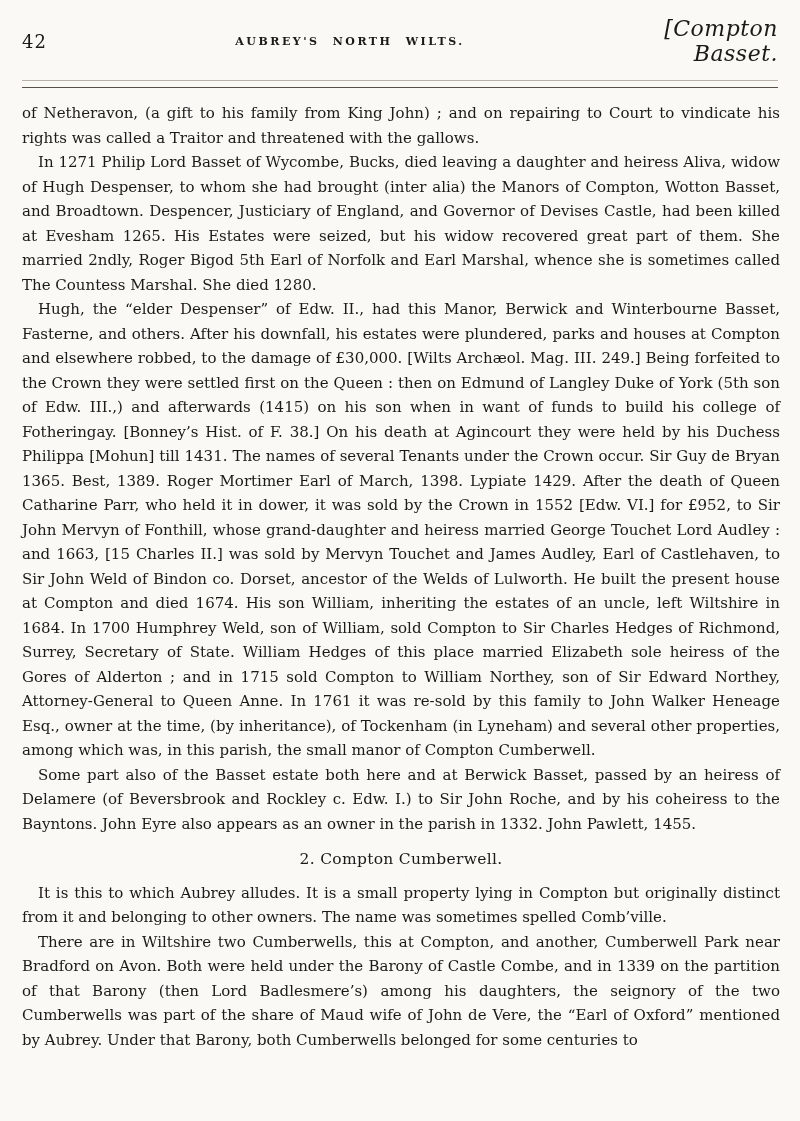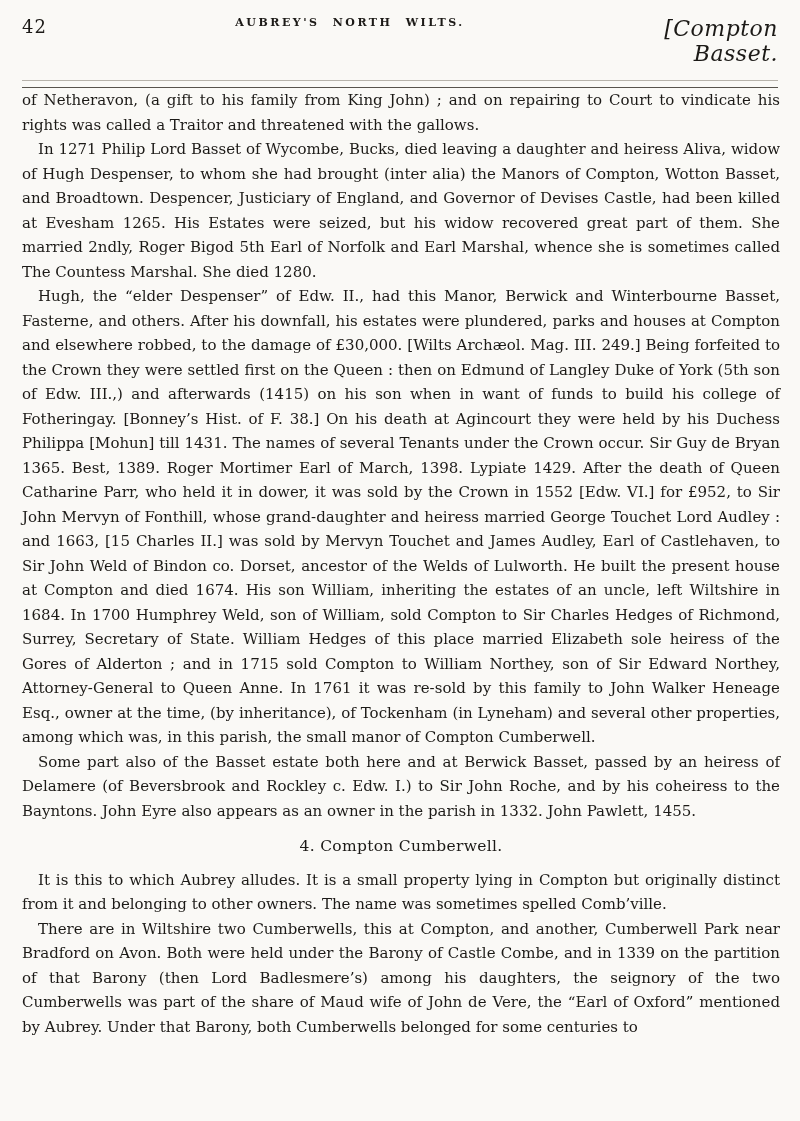--- a/index.html
+++ b/index.html
@@ -13,21 +13,21 @@
     color: #1c1a17;
   }
   .page {
     box-sizing: border-box;
     width: 800px;
     height: 1121px;
     padding: 16px 20px 0 22px;
   }
   .page-header {
     display: flex;
-    align-items: flex-start;
+    align-items: center;
     padding: 0 2px 0 0;
   }
   .page-number {
     width: 90px;
     font-size: 18px;
     letter-spacing: 1px;
   }
   .running-head {
     flex: 1;
     text-align: center;
@@ -43,20 +43,21 @@
     font-size: 22px;
     letter-spacing: 0.5px;
   }
   .header-rule {
     margin: 14px 2px 0 0;
     height: 6px;
     border-top: 1px solid #b7b3ab;
     border-bottom: 1px solid #57534c;
   }
   .page-body {
+    margin-top: 13px;
     font-size: 15px;
     line-height: 24.5px;
     text-align: justify;
   }
   .para {
     margin: 0;
   }
   .para.indent {
     text-indent: 16px;
   }
@@ -81,18 +82,18 @@
     <span class="margin-note">[Compton Basset.</span>
   </div>
 
   <div class="header-rule"></div>
 
   <div class="page-body">
       <p class="para"><span>of Netheravon, (a gift to his family from King John) ; and on repairing to Court to vindicate his rights was called a Traitor and threatened with the gallows.</span></p>
       <p class="para indent"><span>In 1271 Philip Lord Basset of Wycombe, Bucks, died leaving a daughter and heiress Aliva, widow of Hugh Despenser, to whom she had brought (</span><span class="italic">inter alia</span><span>) the Manors of Compton, Wotton Basset, and Broadtown.  Despencer, Justiciary of England, and Governor of Devises Castle, had been killed at Evesham 1265.  His Estates were seized, but his widow recovered great part of them.  She married 2ndly, Roger Bigod 5th Earl of Norfolk and Earl Marshal, whence she is sometimes called The Countess Marshal.  She died 1280.</span></p>
       <p class="para indent"><span>Hugh, the “elder Despenser” of Edw. II., had this Manor, Berwick and Winterbourne Basset, Fasterne, and others.  After his downfall, his estates were plundered, parks and houses at Compton and elsewhere robbed, to the damage of £30,000. [Wilts Archæol. Mag. III. 249.] Being forfeited to the Crown they were settled first on the Queen : then on Edmund of Langley Duke of York (5th son of Edw. III.,) and afterwards (1415) on his son when in want of funds to build his college of Fotheringay.  [Bonney’s Hist. of F. 38.]  On his death at Agincourt they were held by his Duchess Philippa [Mohun] till 1431.  The names of several Tenants under the Crown occur.  Sir Guy de Bryan 1365.  Best, 1389.  Roger Mortimer Earl of March, 1398. Lypiate 1429.  After the death of Queen Catharine Parr, who held it in dower, it was sold by the Crown in 1552 [Edw. VI.] for £952, to Sir John Mervyn of Fonthill, whose grand-daughter and heiress married George Touchet Lord Audley : and 1663, [15 Charles II.] was sold by Mervyn Touchet and James Audley, Earl of Castlehaven, to Sir John Weld of Bindon co. Dorset, ancestor of the Welds of Lulworth.  He built the present house at Compton and died 1674.  His son William, inheriting the estates of an uncle, left Wiltshire in 1684.  In 1700 Humphrey Weld, son of William, sold Compton to Sir Charles Hedges of Richmond, Surrey, Secretary of State. William Hedges of this place married Elizabeth sole heiress of the Gores of Alderton ; and in 1715 sold Compton to William Northey, son of Sir Edward Northey, Attorney-General to Queen Anne.  In 1761 it was re-sold by this family to John Walker Heneage Esq., owner at the time, (by inheritance), of Tockenham (in Lyneham) and several other properties, among which was, in this parish, the small manor of Compton </span><span class="italic">Cumberwell.</span></p>
       <p class="para indent"><span>Some part also of the Basset estate both here and at Berwick Basset, passed by an heiress of Delamere (of Beversbrook and Rockley c. Edw. I.) to Sir John Roche, and by his coheiress to the Bayntons.  John Eyre also appears as an owner in the parish in 1332.  John Pawlett, 1455.</span></p>
-      <h2 class="section-heading">4. Compton Cumberwell.</h2>
+      <h2 class="section-heading">2. Compton Cumberwell.</h2>
       <p class="para indent"><span>It is this to which Aubrey alludes.  It is a small property lying in Compton but originally distinct from it and belonging to other owners.  The name was sometimes spelled Comb’ville.</span></p>
       <p class="para indent"><span>There are in Wiltshire two Cumberwells, this at Compton, and another, Cumberwell Park near Bradford on Avon.  Both were held under the Barony of Castle Combe, and in 1339 on the partition of that Barony (then Lord Badlesmere’s) among his daughters, the seignory of the two Cumberwells was part of the share of Maud wife of John de Vere, the “Earl of Oxford” mentioned by Aubrey.  Under that Barony, both Cumberwells belonged for some centuries to</span></p>
     </div>
 
 </div>
 
 </body></html>

